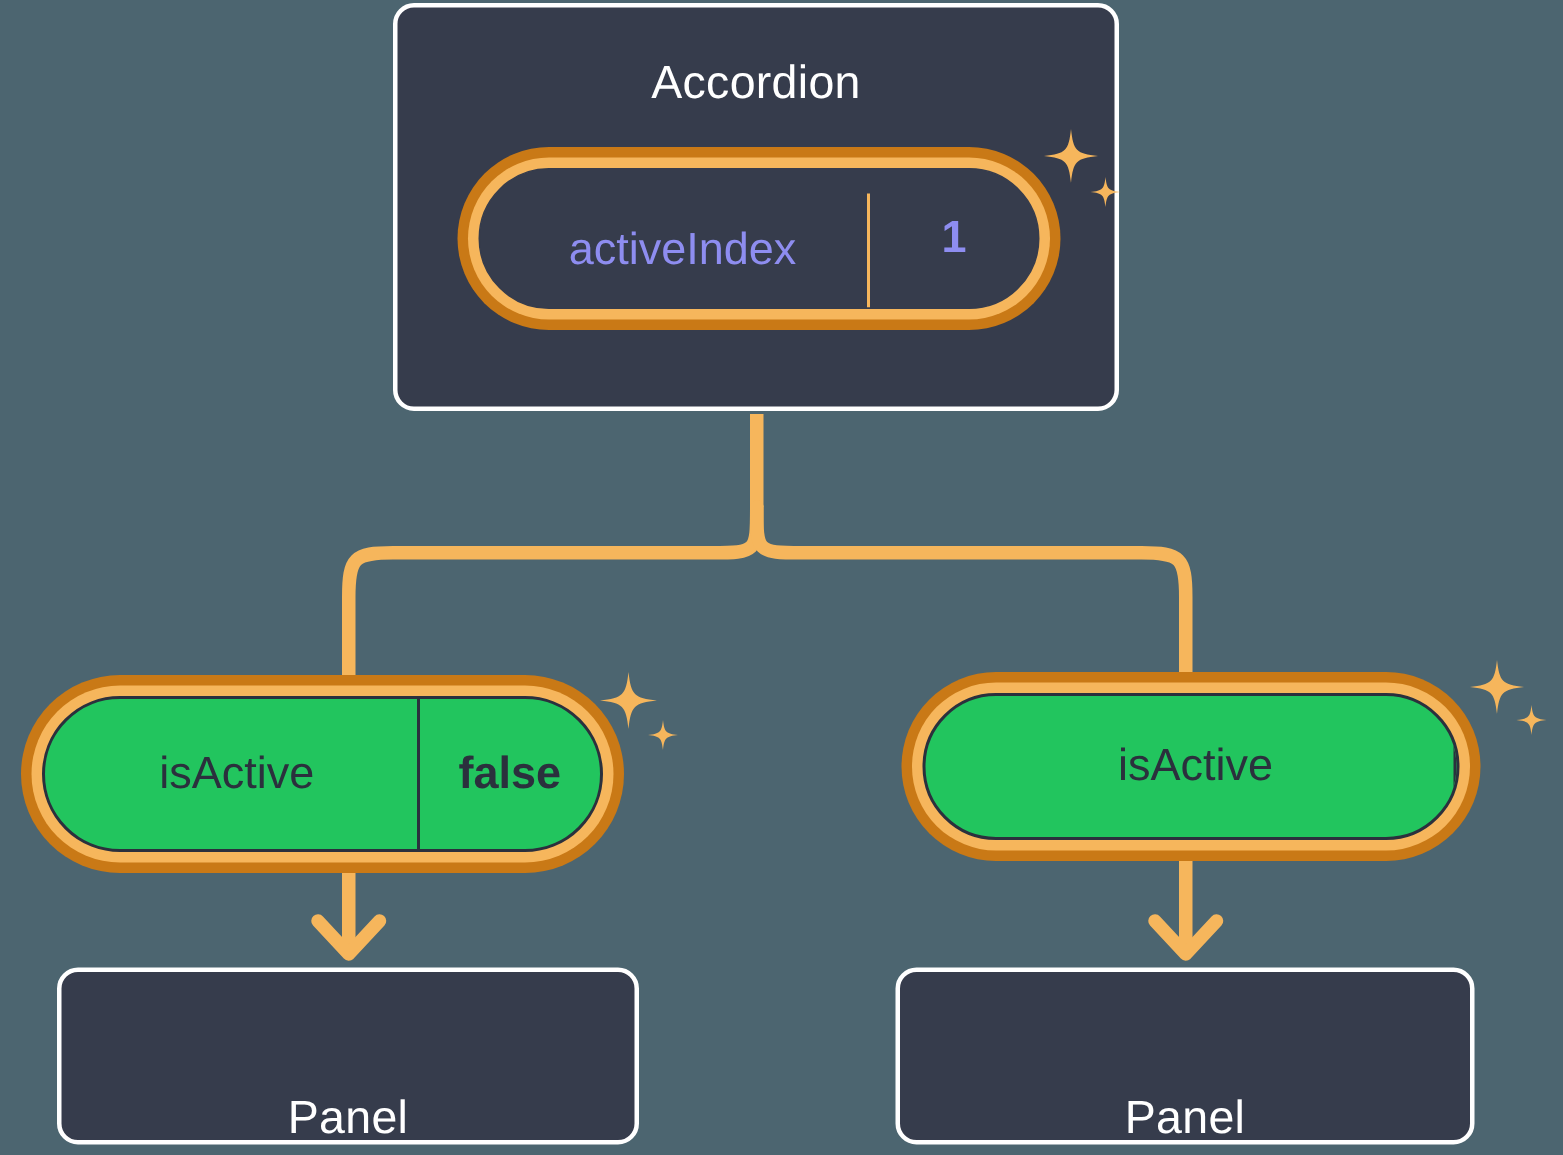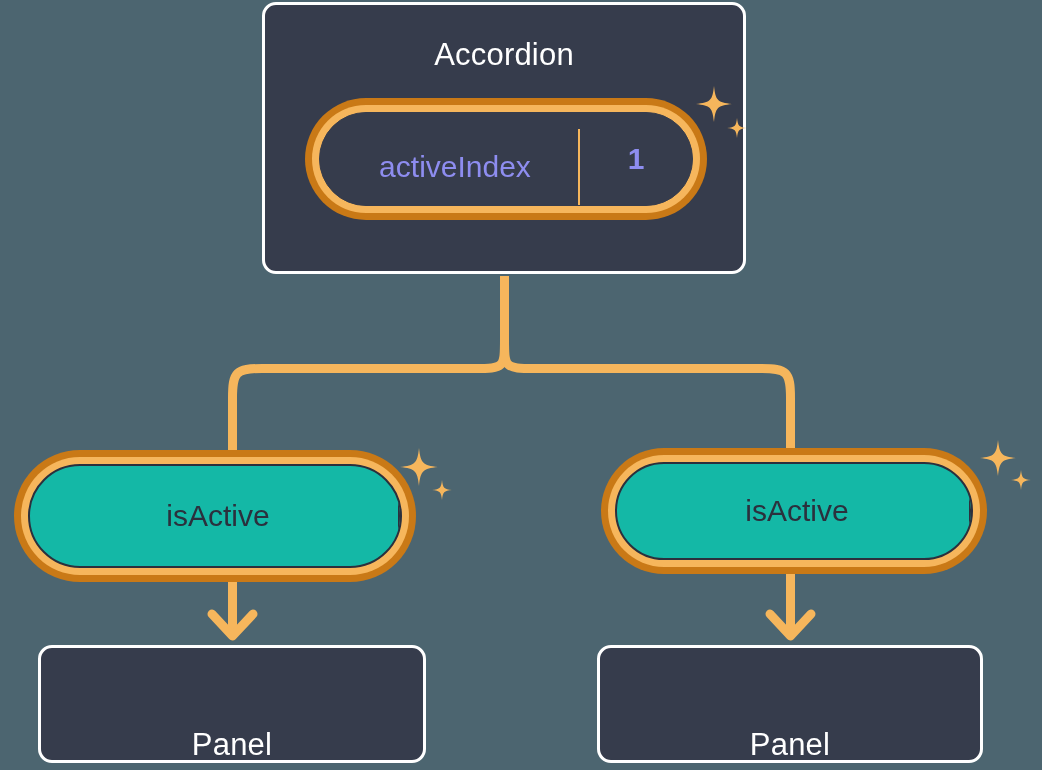--- a/index.html
+++ b/index.html
@@ -116,21 +116,21 @@
   }
   .pill-dark .pill-val {
     color: #8e8df0;
     font-size: 30px;
     font-weight: 700;
     flex: 0 0 112px;
   }
 
   
   .pill-purple .pill-body {
-    background: #14b8a6;
+    background: #22c55e;
     border: 2px solid #2b303d;
   }
   .pill-purple .pill-key {
     color: #2b303d;
     font-size: 30px;
     font-weight: 400;
     flex: 1 1 auto;
     padding: 0 18px 0 26px;
     border-right: 2px solid #2b303d;
   }
@@ -211,20 +211,21 @@
 
   <svg id="sparkle-accordion" class="sparkle" width="60" height="62" viewBox="0 0 60 62">
     <path fill="#f6b65c" d="M24 2 C25.6 16.6 27.4 18.4 42 20 C27.4 21.6 25.6 23.4 24 38 C22.4 23.4 20.6 21.6 6 20 C20.6 18.4 22.4 16.6 24 2 Z"></path>
     <path fill="#f6b65c" d="M47 34 C47.9 42.1 48.9 43.1 57 44 C48.9 44.9 47.9 45.9 47 54 C46.1 45.9 45.1 44.9 37 44 C45.1 43.1 46.1 42.1 47 34 Z"></path>
   </svg>
 
   <div id="pill-is-active-left" class="pill-wrap pill-purple">
     <div class="pill-mid">
       <div class="pill-body">
         <div class="pill-key">isActive</div>
+        <div class="pill-val">false</div>
       </div>
     </div>
   </div>
 
   <svg id="sparkle-left-pill" class="sparkle" width="62" height="66" viewBox="0 0 62 66">
     <path fill="#f6b65c" d="M23 4 C24.7 19.3 26.7 21.3 42 23 C26.7 24.7 24.7 26.7 23 42 C21.3 26.7 19.3 24.7 4 23 C19.3 21.3 21.3 19.3 23 4 Z"></path>
     <path fill="#f6b65c" d="M46 36 C46.9 44.1 47.9 45.1 56 46 C47.9 46.9 46.9 47.9 46 56 C45.1 47.9 44.1 46.9 36 46 C44.1 45.1 45.1 44.1 46 36 Z"></path>
   </svg>
 
   <div id="pill-is-active-right" class="pill-wrap pill-purple">

